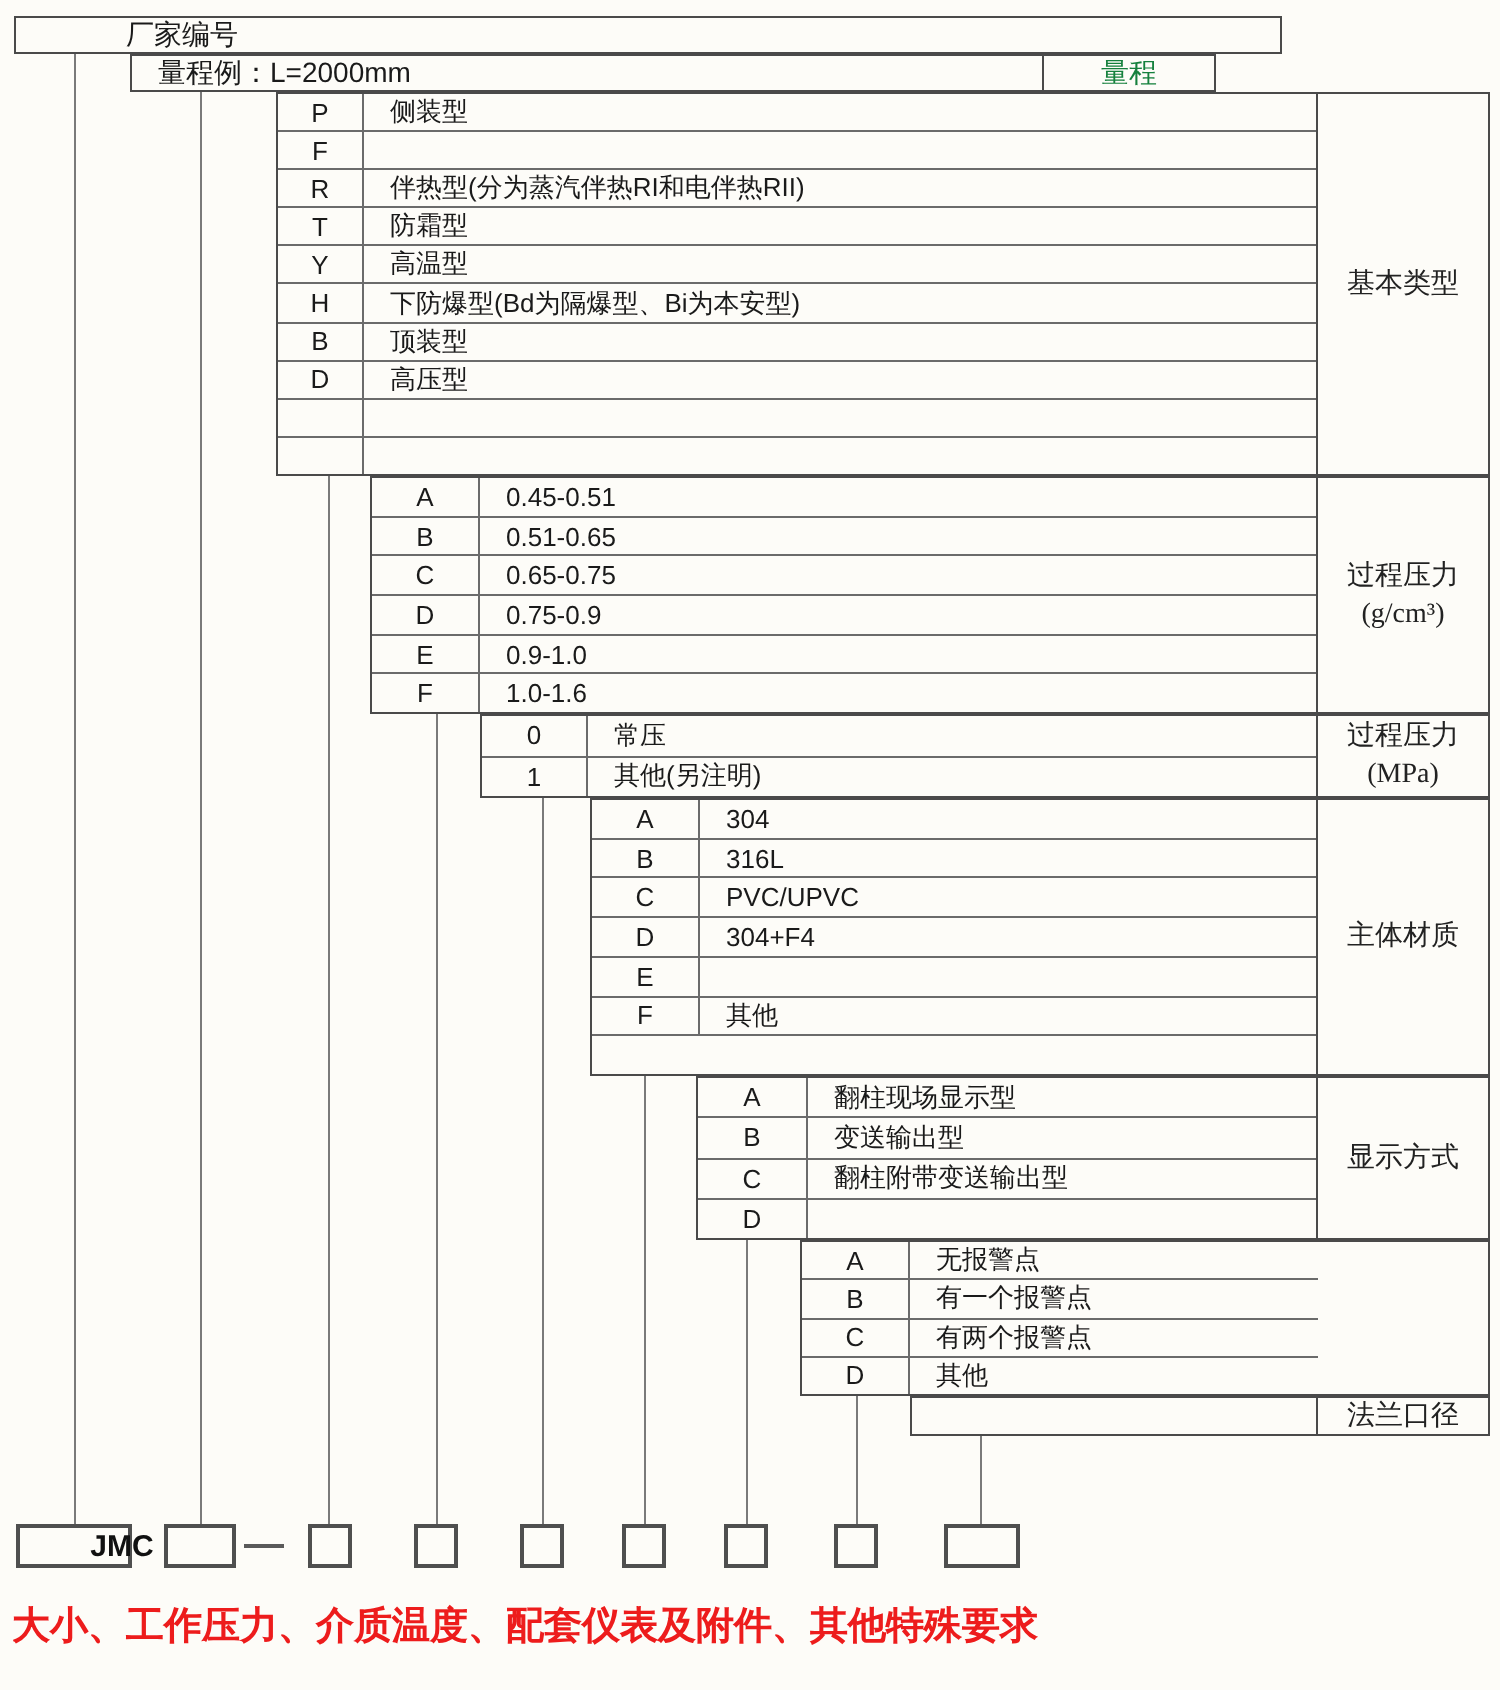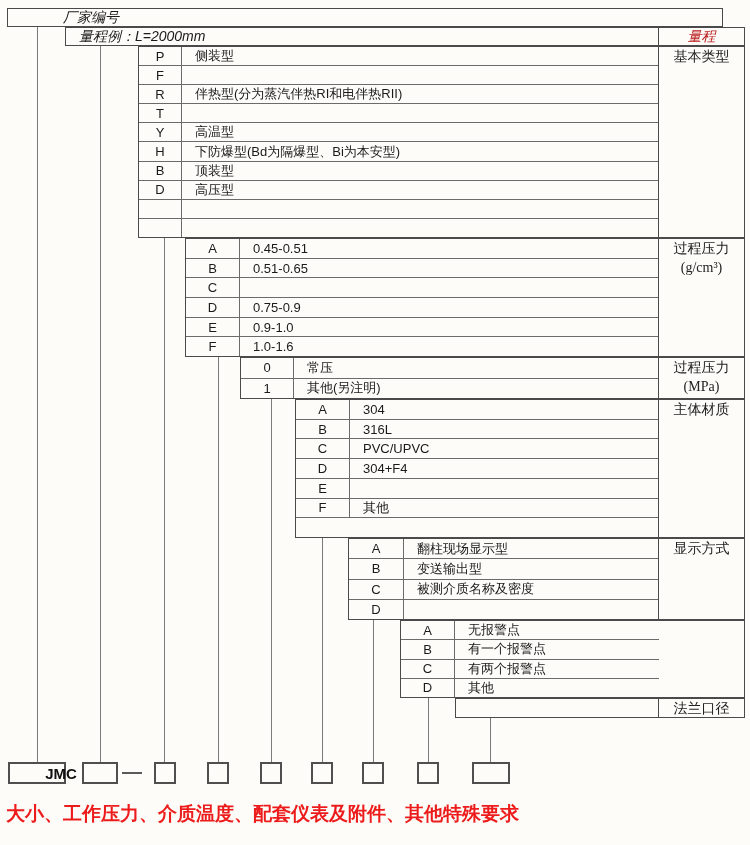--- a/index.html
+++ b/index.html
@@ -37,31 +37,31 @@
     display:flex;align-items:center;justify-content:center;
   }
   .trow .desc{
     flex:1;display:flex;align-items:center;
     padding-left:13px;white-space:nowrap;overflow:hidden;
   }
   .trow .full{flex:1;}
   .label-cell{
     position:absolute;top:0;bottom:0;right:0;width:85px;
     border-left:1px solid #4a4a4a;
-    display:flex;flex-direction:column;align-items:center;
+    display:flex;flex-direction:column;align-items:center;justify-content:center;
     font-family:"Liberation Serif","DejaVu Serif",serif;
     font-size:14px;line-height:19px;color:#222;
     text-align:center;
   }
   .toplabel-cell{
     position:absolute;top:0;bottom:0;right:0;width:85px;
     border-left:1px solid #4a4a4a;
     display:flex;align-items:center;justify-content:center;
     font-family:"Liberation Serif","DejaVu Serif",serif;
-    font-size:14px;color:#b91c1c;
+    font-size:14px;color:#15803d;
   }
   
   .vline{position:absolute;width:1px;background:#7a7a7a;}
   
   .cbox{
     position:absolute;top:762px;height:22px;box-sizing:border-box;
     border:2px solid #4f4f4f;background:transparent;
   }
   .cbox.jmc{
     display:flex;align-items:center;justify-content:center;
@@ -73,44 +73,45 @@
   
   .note{
     position:absolute;left:6px;top:800px;width:742px;
     color:#ed1c1c;font-weight:bold;font-size:19px;line-height:28px;
     letter-spacing:0px;white-space:nowrap;
   }
 </style>
 </head>
 <body>
 
-<div class="abs toprow" style="left:7px;top:8px;width:716px;height:19px;font-style:italic;">
+<div class="abs toprow" style="left:7px;top:8px;width:634px;height:19px;">
   <span class="txt" style="padding-left:55px;">厂家编号</span>
 </div>
 
-<div class="abs toprow" style="left:65px;top:27px;width:680px;height:19px;font-style:italic;">
+<div class="abs toprow" style="left:65px;top:27px;width:543px;height:19px;">
   <span class="txt" style="padding-left:13px;">量程例：L=2000mm</span>
   <span class="toplabel-cell">量程</span>
 </div>
 
 <div class="section" style="left:138px;top:46px;width:607px;height:192px;--codew:42px;">
   <div class="rows">
       <div class="trow first">
         <div class="code">P</div>
         <div class="desc">侧装型</div>
       </div>
       <div class="trow">
         <div class="code">F</div>
       </div>
       <div class="trow">
         <div class="code">R</div>
         <div class="desc">伴热型(分为蒸汽伴热RI和电伴热RII)</div>
       </div>
       <div class="trow">
         <div class="code">T</div>
+        <div class="desc">防霜型</div>
       </div>
       <div class="trow">
         <div class="code">Y</div>
         <div class="desc">高温型</div>
       </div>
       <div class="trow">
         <div class="code">H</div>
         <div class="desc">下防爆型(Bd为隔爆型、Bi为本安型)</div>
       </div>
       <div class="trow">
@@ -140,20 +141,21 @@
       <div class="trow first">
         <div class="code">A</div>
         <div class="desc">0.45-0.51</div>
       </div>
       <div class="trow">
         <div class="code">B</div>
         <div class="desc">0.51-0.65</div>
       </div>
       <div class="trow">
         <div class="code">C</div>
+        <div class="desc">0.65-0.75</div>
       </div>
       <div class="trow">
         <div class="code">D</div>
         <div class="desc">0.75-0.9</div>
       </div>
       <div class="trow">
         <div class="code">E</div>
         <div class="desc">0.9-1.0</div>
       </div>
       <div class="trow">
@@ -223,21 +225,21 @@
       <div class="trow first">
         <div class="code">A</div>
         <div class="desc">翻柱现场显示型</div>
       </div>
       <div class="trow">
         <div class="code">B</div>
         <div class="desc">变送输出型</div>
       </div>
       <div class="trow">
         <div class="code">C</div>
-        <div class="desc">被测介质名称及密度</div>
+        <div class="desc">翻柱附带变送输出型</div>
       </div>
       <div class="trow">
         <div class="code">D</div>
       </div>
     </div>
   <div class="label-cell">
     <span>显示方式</span>
   </div>
 </div>
 

